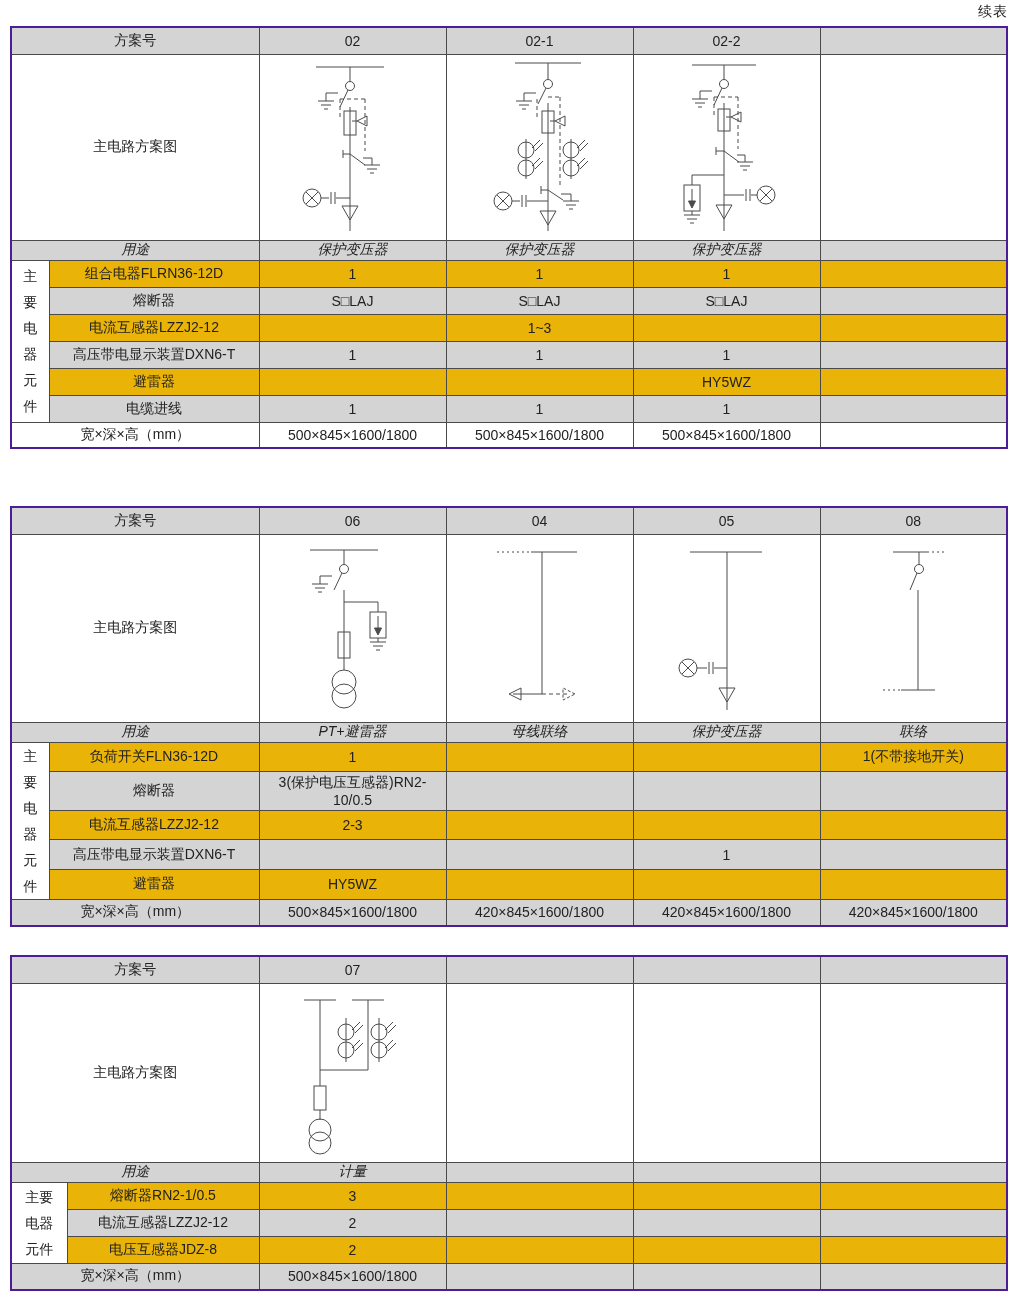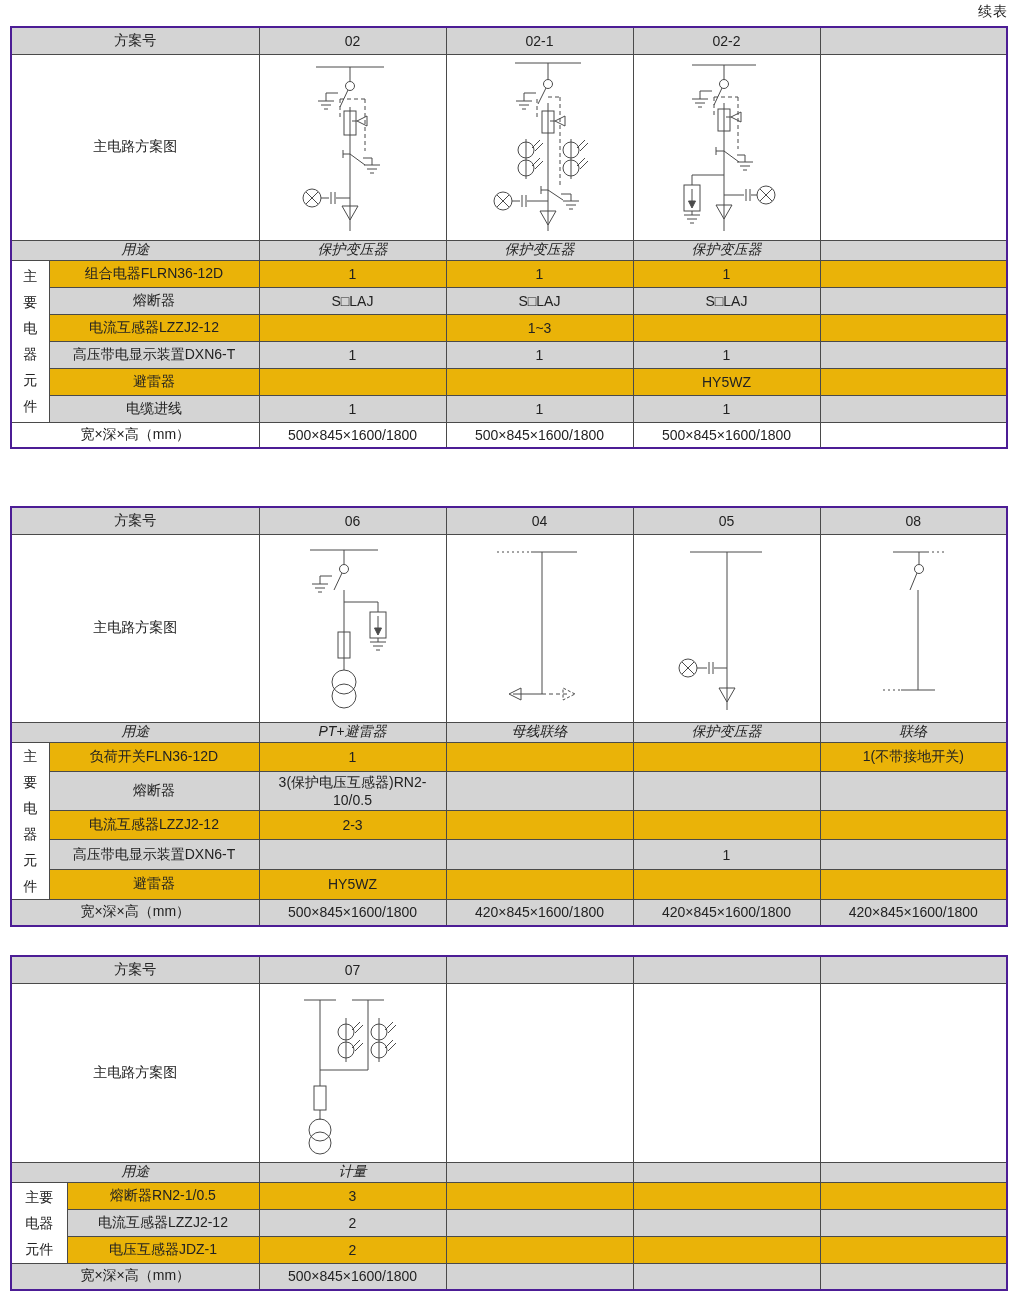--- a/index.html
+++ b/index.html
@@ -395,21 +395,21 @@
     <td class="white"></td>
   </tr>
   <tr class="h27">
     <td class="comp gray">电流互感器LZZJ2-12</td>
     <td class="gray">2</td>
     <td class="gray"></td>
     <td class="gray"></td>
     <td class="gray"></td>
   </tr>
   <tr class="h27">
-    <td class="comp white">电压互感器JDZ-1</td>
+    <td class="comp white">电压互感器JDZ-8</td>
     <td class="white">2</td>
     <td class="white"></td>
     <td class="white"></td>
     <td class="white"></td>
   </tr>
   <tr class="h27 gray">
     <td colspan="2">宽×深×高（mm）</td>
     <td>500×845×1600/1800</td>
     <td></td>
     <td></td>

